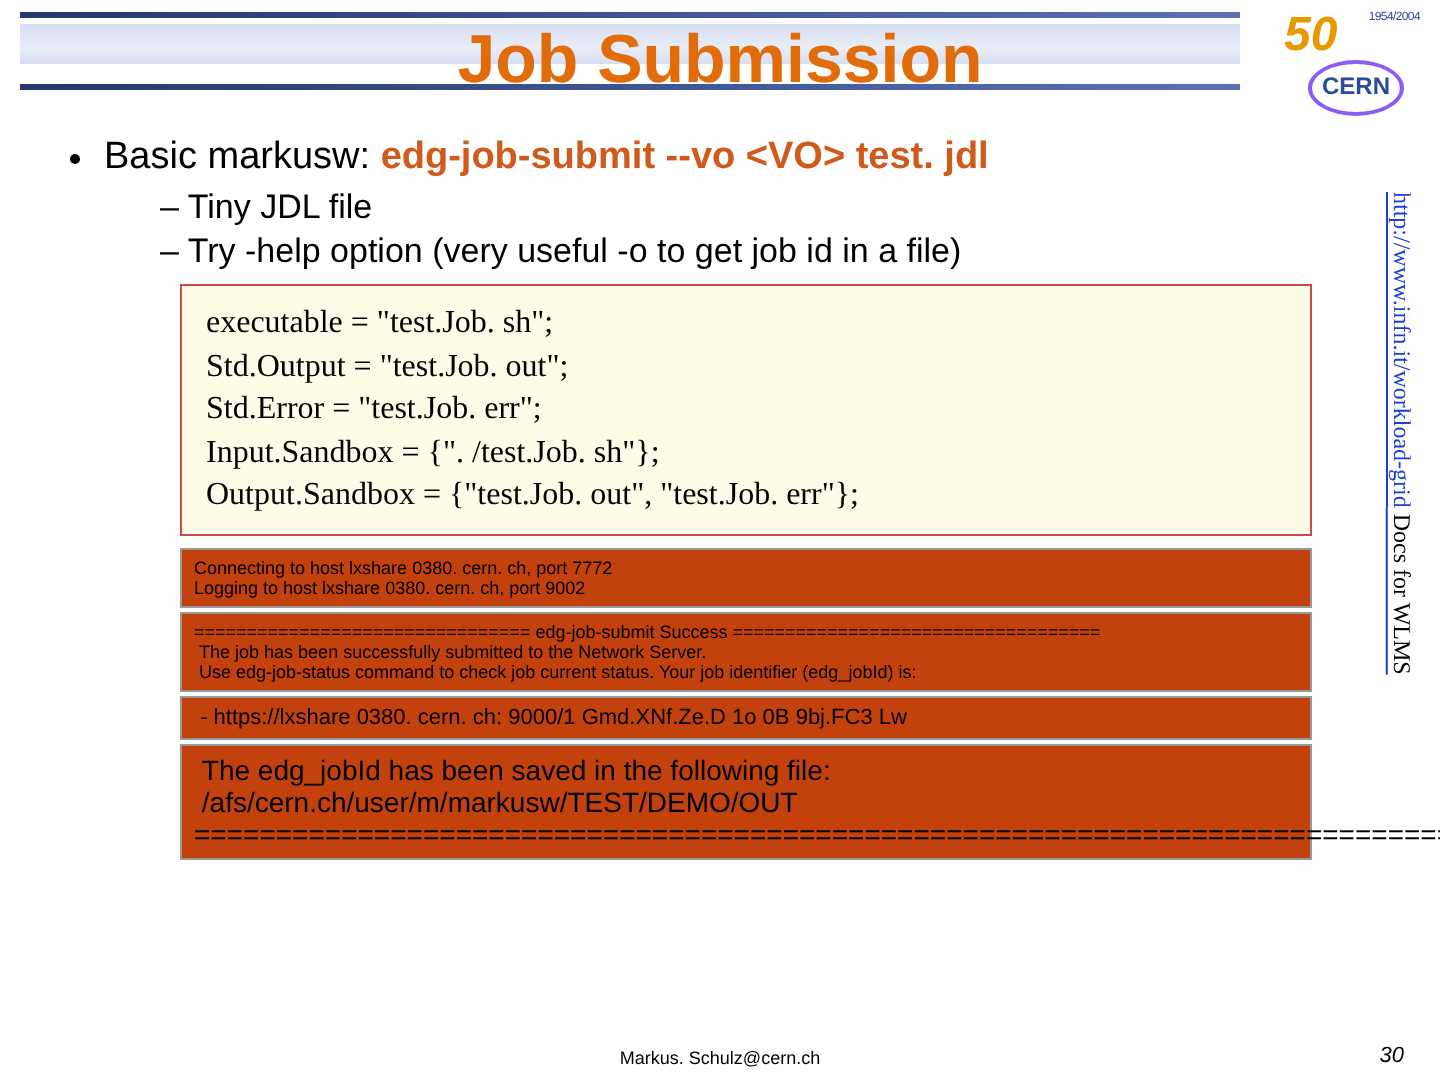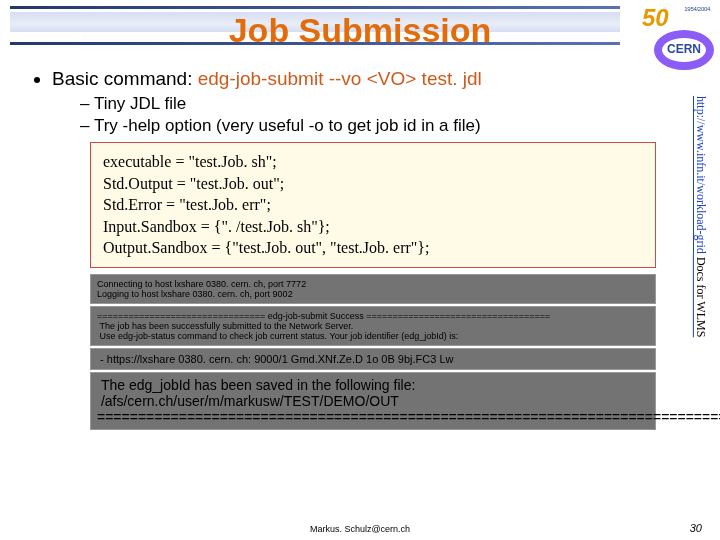--- a/index.html
+++ b/index.html
@@ -82,21 +82,21 @@
     color: #2a4b9b;
     letter-spacing: -0.3px;
   }
   .logo-cern {
     position: absolute;
     left: 20px;
     top: 26px;
     color: #2a4b9b;
     font-size: 12px;
     font-weight: bold;
-    border: 8px solid #8b5cf6;
+    border: 2px solid #8b5cf6;
     border-radius: 50%;
     width: 44px;
     height: 24px;
     line-height: 22px;
     text-align: center;
   }
   .content {
     position: relative;
     padding: 8px 30px 0 30px;
   }
@@ -105,21 +105,21 @@
     padding: 0 0 0 22px;
   }
   ul.bullets > li {
     font-size: 19px;
     color: #000;
     margin-bottom: 4px;
     list-style: disc;
   }
   ul.bullets > li .cmd {
     color: #d05a1c;
-    font-weight: normal;
+    font-weight: bold;
   }
   ul.subs {
     margin: 4px 0 6px 0;
     padding-left: 28px;
   }
   ul.subs > li {
     font-size: 17px;
     color: #000;
     list-style: none;
     text-indent: -16px;
@@ -140,21 +140,21 @@
     color: #000;
   }
   .out-wrap {
     margin: 4px 34px 0 60px;
     font-family: Arial, sans-serif;
     font-size: 9px;
     color: #000;
   }
   .out-block {
     border: 1px solid #999;
-    background: #737373;
+    background: #c2410c;
     padding: 4px 6px;
     margin-bottom: 2px;
   }
   .side-link {
     position: absolute;
     right: 12px;
     top: 96px;
     width: 18px;
     height: 300px;
     writing-mode: vertical-rl;
@@ -197,21 +197,21 @@
     <div class="logo">
       <div class="logo-ribbon">50</div>
       <div class="logo-years">1954/2004</div>
       <div class="logo-cern">CERN</div>
     </div>
   </div>
 
   <div class="content">
     <ul class="bullets">
       <li>
-        <span>Basic command: </span><span class="cmd">edg-job-submit  --vo &lt;VO&gt; test. jdl</span>
+        <span>Basic markusw: </span><span class="cmd">edg-job-submit  --vo &lt;VO&gt; test. jdl</span>
         <ul class="subs">
           <li>Tiny JDL file</li>
           <li>Try -help option (very useful -o to get job id in a file)</li>
         </ul>
       </li>
     </ul>
 
     <div class="jdl-box">
       <div>executable = "test.Job. sh";</div>
       <div>Std.Output = "test.Job. out";</div>

